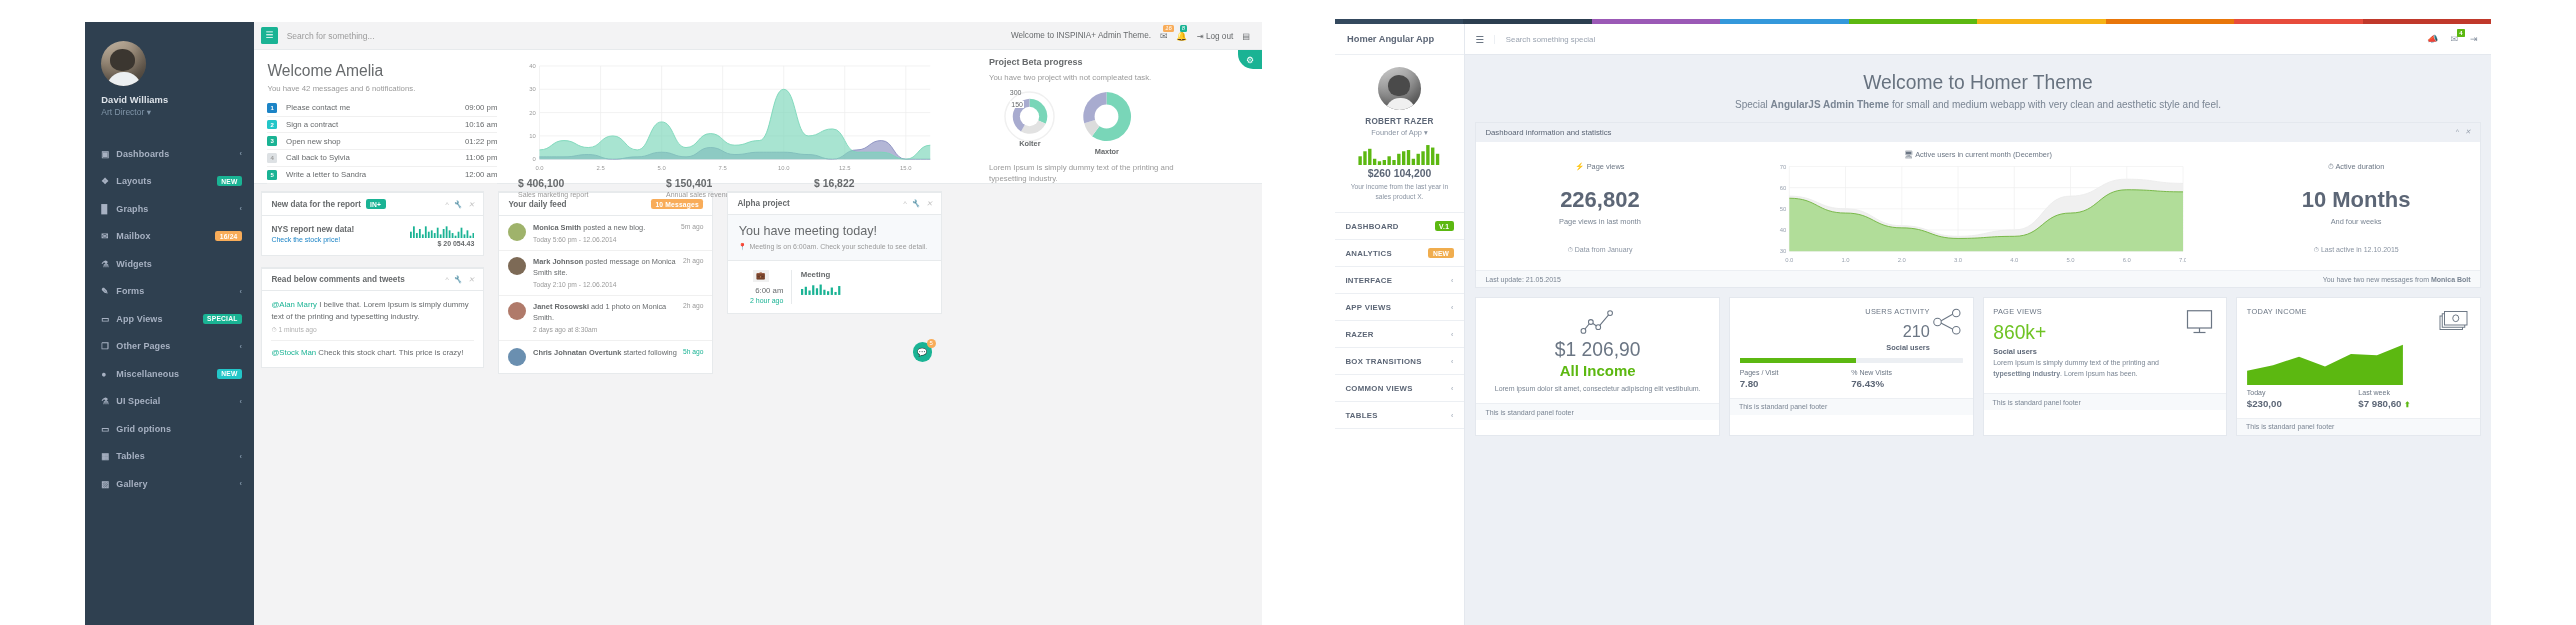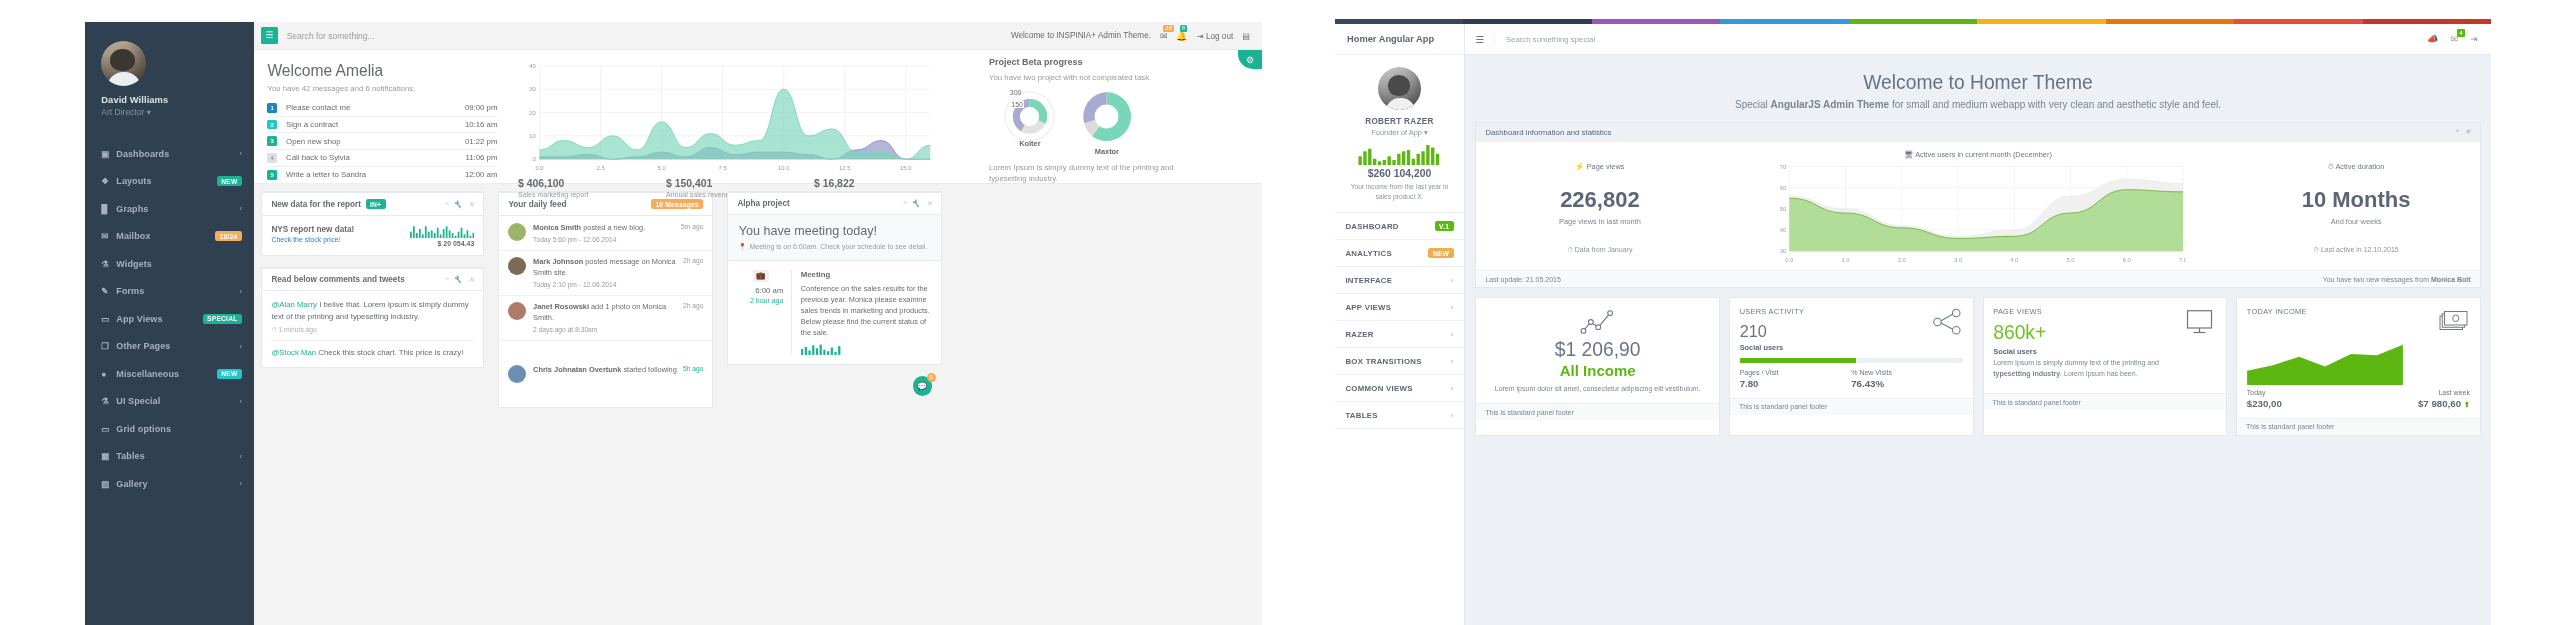--- a/index.html
+++ b/index.html
@@ -429,21 +429,21 @@
  <div style="display:flex;padding:6.7px 9px;border-top:0.7px solid #f0f0f0;">
    <div style="width:18px;height:18px;border-radius:50%;background:#b07a6a;flex:0 0 18px;"></div>
    <div style="flex:1;padding-left:6.7px;">
      <div style="font-size:7.4px;color:#676a6c;line-height:1.45;">
        <b>Janet Rosowski</b><span> add 1 photo on Monica Smith.</span>
      </div>
      <div style="font-size:6.7px;color:#9a9a9a;margin-top:2.2px;">2 days ago at 8:30am</div>
    </div>
    <div style="font-size:6.7px;color:#9a9a9a;padding-left:4.5px;">2h ago</div>
  </div>
- <div style="display:flex;padding:24px 9px;border-top:0.7px solid #f0f0f0;">
+ <div style="display:flex;padding:7px 9px;border-top:0.7px solid #f0f0f0;">
    <div style="width:18px;height:18px;border-radius:50%;background:#6a8fb0;flex:0 0 18px;"></div>
    <div style="flex:1;padding-left:6.7px;">
      <div style="font-size:7.4px;color:#676a6c;line-height:1.45;">
        <b>Chris Johnatan Overtunk</b><span> started following</span>
      </div>
 
    </div>
    <div style="font-size:6.7px;color:#1ab394;padding-left:4.5px;">5h ago</div>
  </div>
               </div>
@@ -470,21 +470,20 @@
             <div style="display:flex;padding:9px 10.4px;">
               <div style="width:53px;text-align:right;padding-right:7.4px;border-right:0.7px solid #e7eaec;">
                 <div style="display:flex;justify-content:center;">
                     <span style="background:#f0f0f0;padding:1.5px 3.7px;font-size:7.4px;color:#676a6c;">💼</span>
                   </div>
                 <div style="font-size:7.8px;color:#676a6c;margin-top:4.5px;">6:00 am</div>
                 <div style="font-size:7px;color:#1ab394;margin-top:1.5px;">2 hour ago</div>
               </div>
               <div style="flex:1;padding-left:9px;">
                 <div style="font-size:7.8px;font-weight:bold;color:#676a6c;">Meeting</div>
-                <div style="font-size:7.4px;color:#676a6c;margin-top:3.7px;line-height:1.5;">Conference on the sales results for the previous year. Monica please examine sales trends in marketing and products. Below please find the current status of the sale.</div>
                 <svg width="52" height="12" style="margin-top:4.5px;" viewBox="0 0 70 16">
                   <g fill="#1ab394">
                     <rect x="0" y="8" width="3" height="8"></rect>
                       <rect x="5" y="5" width="3" height="11"></rect>
                       <rect x="10" y="10" width="3" height="6"></rect>
                     <rect x="15" y="3" width="3" height="13"></rect>
                       <rect x="20" y="7" width="3" height="9"></rect>
                       <rect x="25" y="2" width="3" height="14"></rect>
                     <rect x="30" y="9" width="3" height="7"></rect>
                       <rect x="35" y="11" width="3" height="5"></rect>
@@ -709,21 +708,21 @@
       <div style="font-size:19.3px;font-weight:300;color:#6b7684;margin-top:1.5px;">$1 206,90</div>
       <div style="font-size:15px;font-weight:bold;color:#5cb811;margin-top:1.5px;">All Income</div>
       <div style="font-size:7px;color:#7a8593;margin-top:4.5px;line-height:1.5;">Lorem ipsum dolor sit amet, consectetur adipiscing elit vestibulum.</div>
               </div>
             </div>
     <div class="rpf">This is standard panel footer</div>
           </div>
           <div class="rcard">
     <div class="rcb">
               <div style="display:flex;">
-                <div style="flex:1;">
+                <div style="flex:1;text-align:right;">
       <div class="rct">USERS ACTIVITY</div>
       <div style="font-size:16.3px;font-weight:300;color:#6b7684;margin-top:6px;">210</div>
       <div style="font-size:7.4px;font-weight:bold;color:#5c6676;margin-top:1.5px;">Social users</div>
       </div>
                 <div>
                   <svg width="33" height="30" viewBox="0 0 44 40">
                     <line x1="12" y1="20" x2="33" y2="8" stroke="#6b7684" stroke-width="1.4"></line>
                     <line x1="12" y1="20" x2="33" y2="31" stroke="#6b7684" stroke-width="1.4"></line>
                     <circle cx="10" cy="20" r="5" fill="#fff" stroke="#6b7684" stroke-width="1.4"></circle>
                     <circle cx="35" cy="8" r="5" fill="#fff" stroke="#6b7684" stroke-width="1.4"></circle>
@@ -783,21 +782,21 @@
                 </div>
               </div>
       <svg width="156" height="46" style="margin-top:1.5px;" viewBox="0 0 210 62">
                 <polygon points="0,42.900000000000006 35,35.3 70,23.9 105,37.2 140,20.1 175,22 210,7.75 210,62 0,62" fill="#5cb811"></polygon>
               </svg>
       <div style="display:flex;margin-top:4.5px;">
                 <div style="flex:1;">
                   <div style="font-size:7px;color:#6b7684;">Today</div>
                   <div style="font-size:9.7px;font-weight:bold;color:#5c6676;margin-top:1.5px;">$230,00</div>
                 </div>
-                <div style="flex:1;text-align:right;">
+                <div style="flex:1;">
                   <div style="font-size:7px;color:#6b7684;">Last week</div>
                   <div style="font-size:9.7px;font-weight:bold;color:#5c6676;margin-top:1.5px;">$7 980,60 <span style="color:#5cb811;font-size:7.4px;">⬆</span></div>
                 </div>
               </div>
             </div>
     <div class="rpf">This is standard panel footer</div>
           </div>
         </div>
     </div>
   </div>

